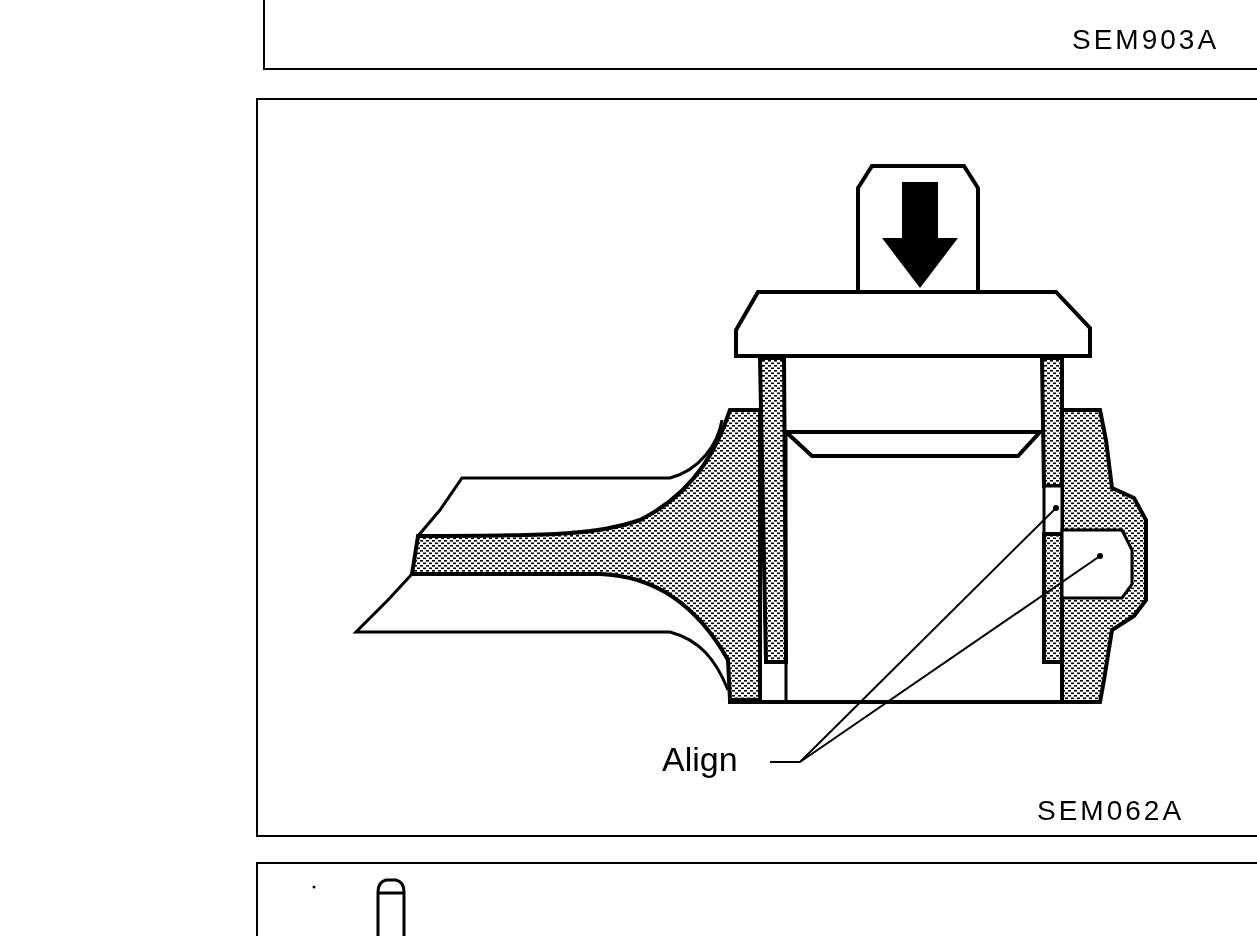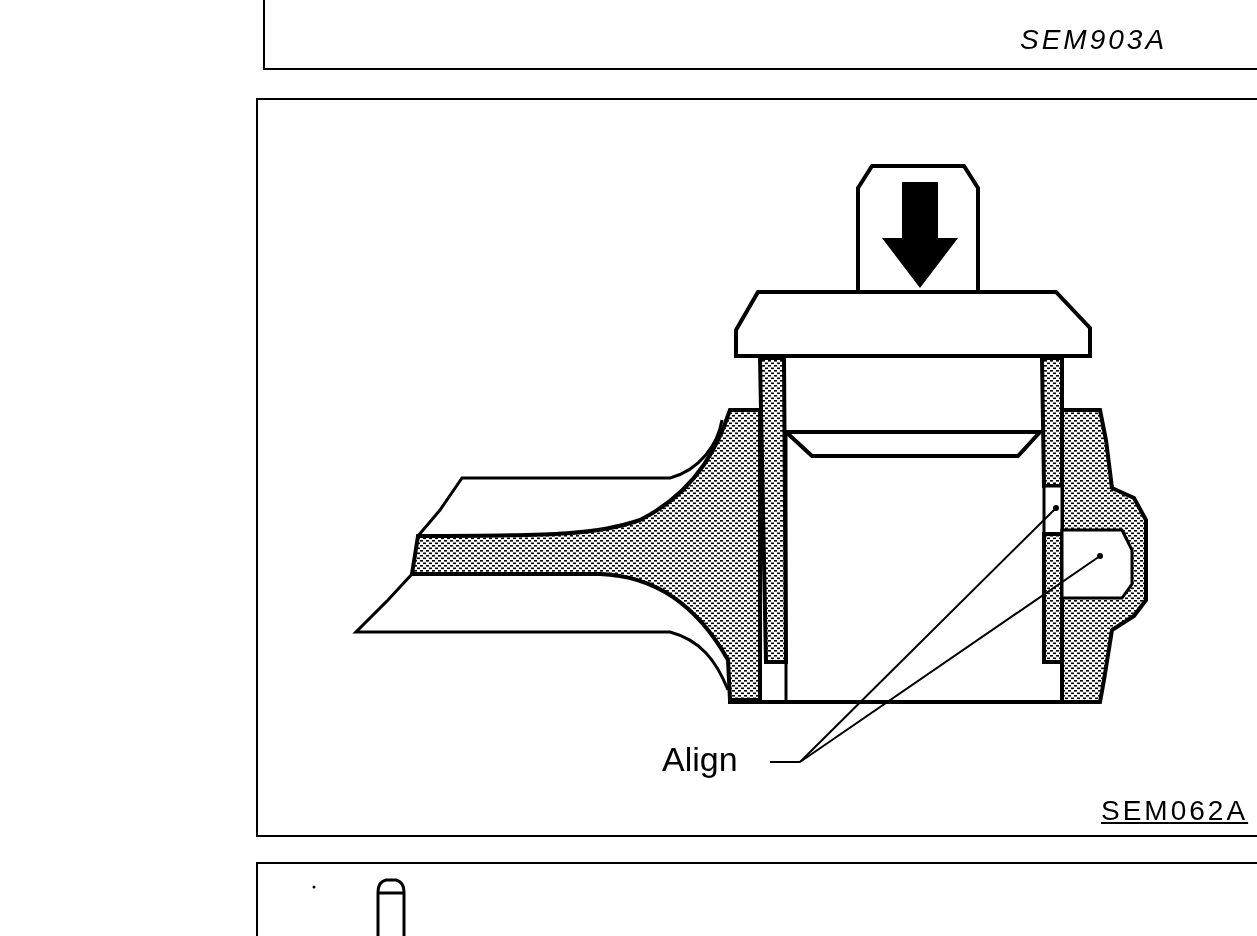--- a/index.html
+++ b/index.html
@@ -3,22 +3,22 @@
   <meta charset="utf-8">
   <style>
     html, body { margin: 0; padding: 0; background: #ffffff; }
     body { width: 1257px; height: 936px; position: relative; overflow: hidden;
            font-family: "Liberation Sans", sans-serif; color: #000; }
     .frame { position: absolute; border: 2px solid #000; box-sizing: border-box; background: #fff; }
     .frame-top { left: 263px; top: -10px; width: 1010px; height: 80px; border-top: none; }
     .frame-mid { left: 256px; top: 98px; width: 1010px; height: 739px; }
     .frame-bot { left: 256px; top: 862px; width: 1010px; height: 90px; border-bottom: none; }
     .code-label { position: absolute; font-size: 28px; letter-spacing: 3px; font-weight: normal; white-space: nowrap; }
-    .code-top { left: 1020px; top: 24px; font-style: italic; }
-    .code-mid { left: 1101px; top: 795px; text-decoration: underline; }
+    .code-top { left: 1072px; top: 24px; }
+    .code-mid { left: 1037px; top: 795px; }
     .callout-label { position: absolute; left: 662px; top: 740px; font-size: 34px; font-weight: normal; }
     svg.diagram { position: absolute; left: 0; top: 0; }
   </style>
 </head>
 <body>
 
 <div class="frame frame-top"></div>
 <div class="code-label code-top">SEM903A</div>
 
 <div class="frame frame-mid"></div>

